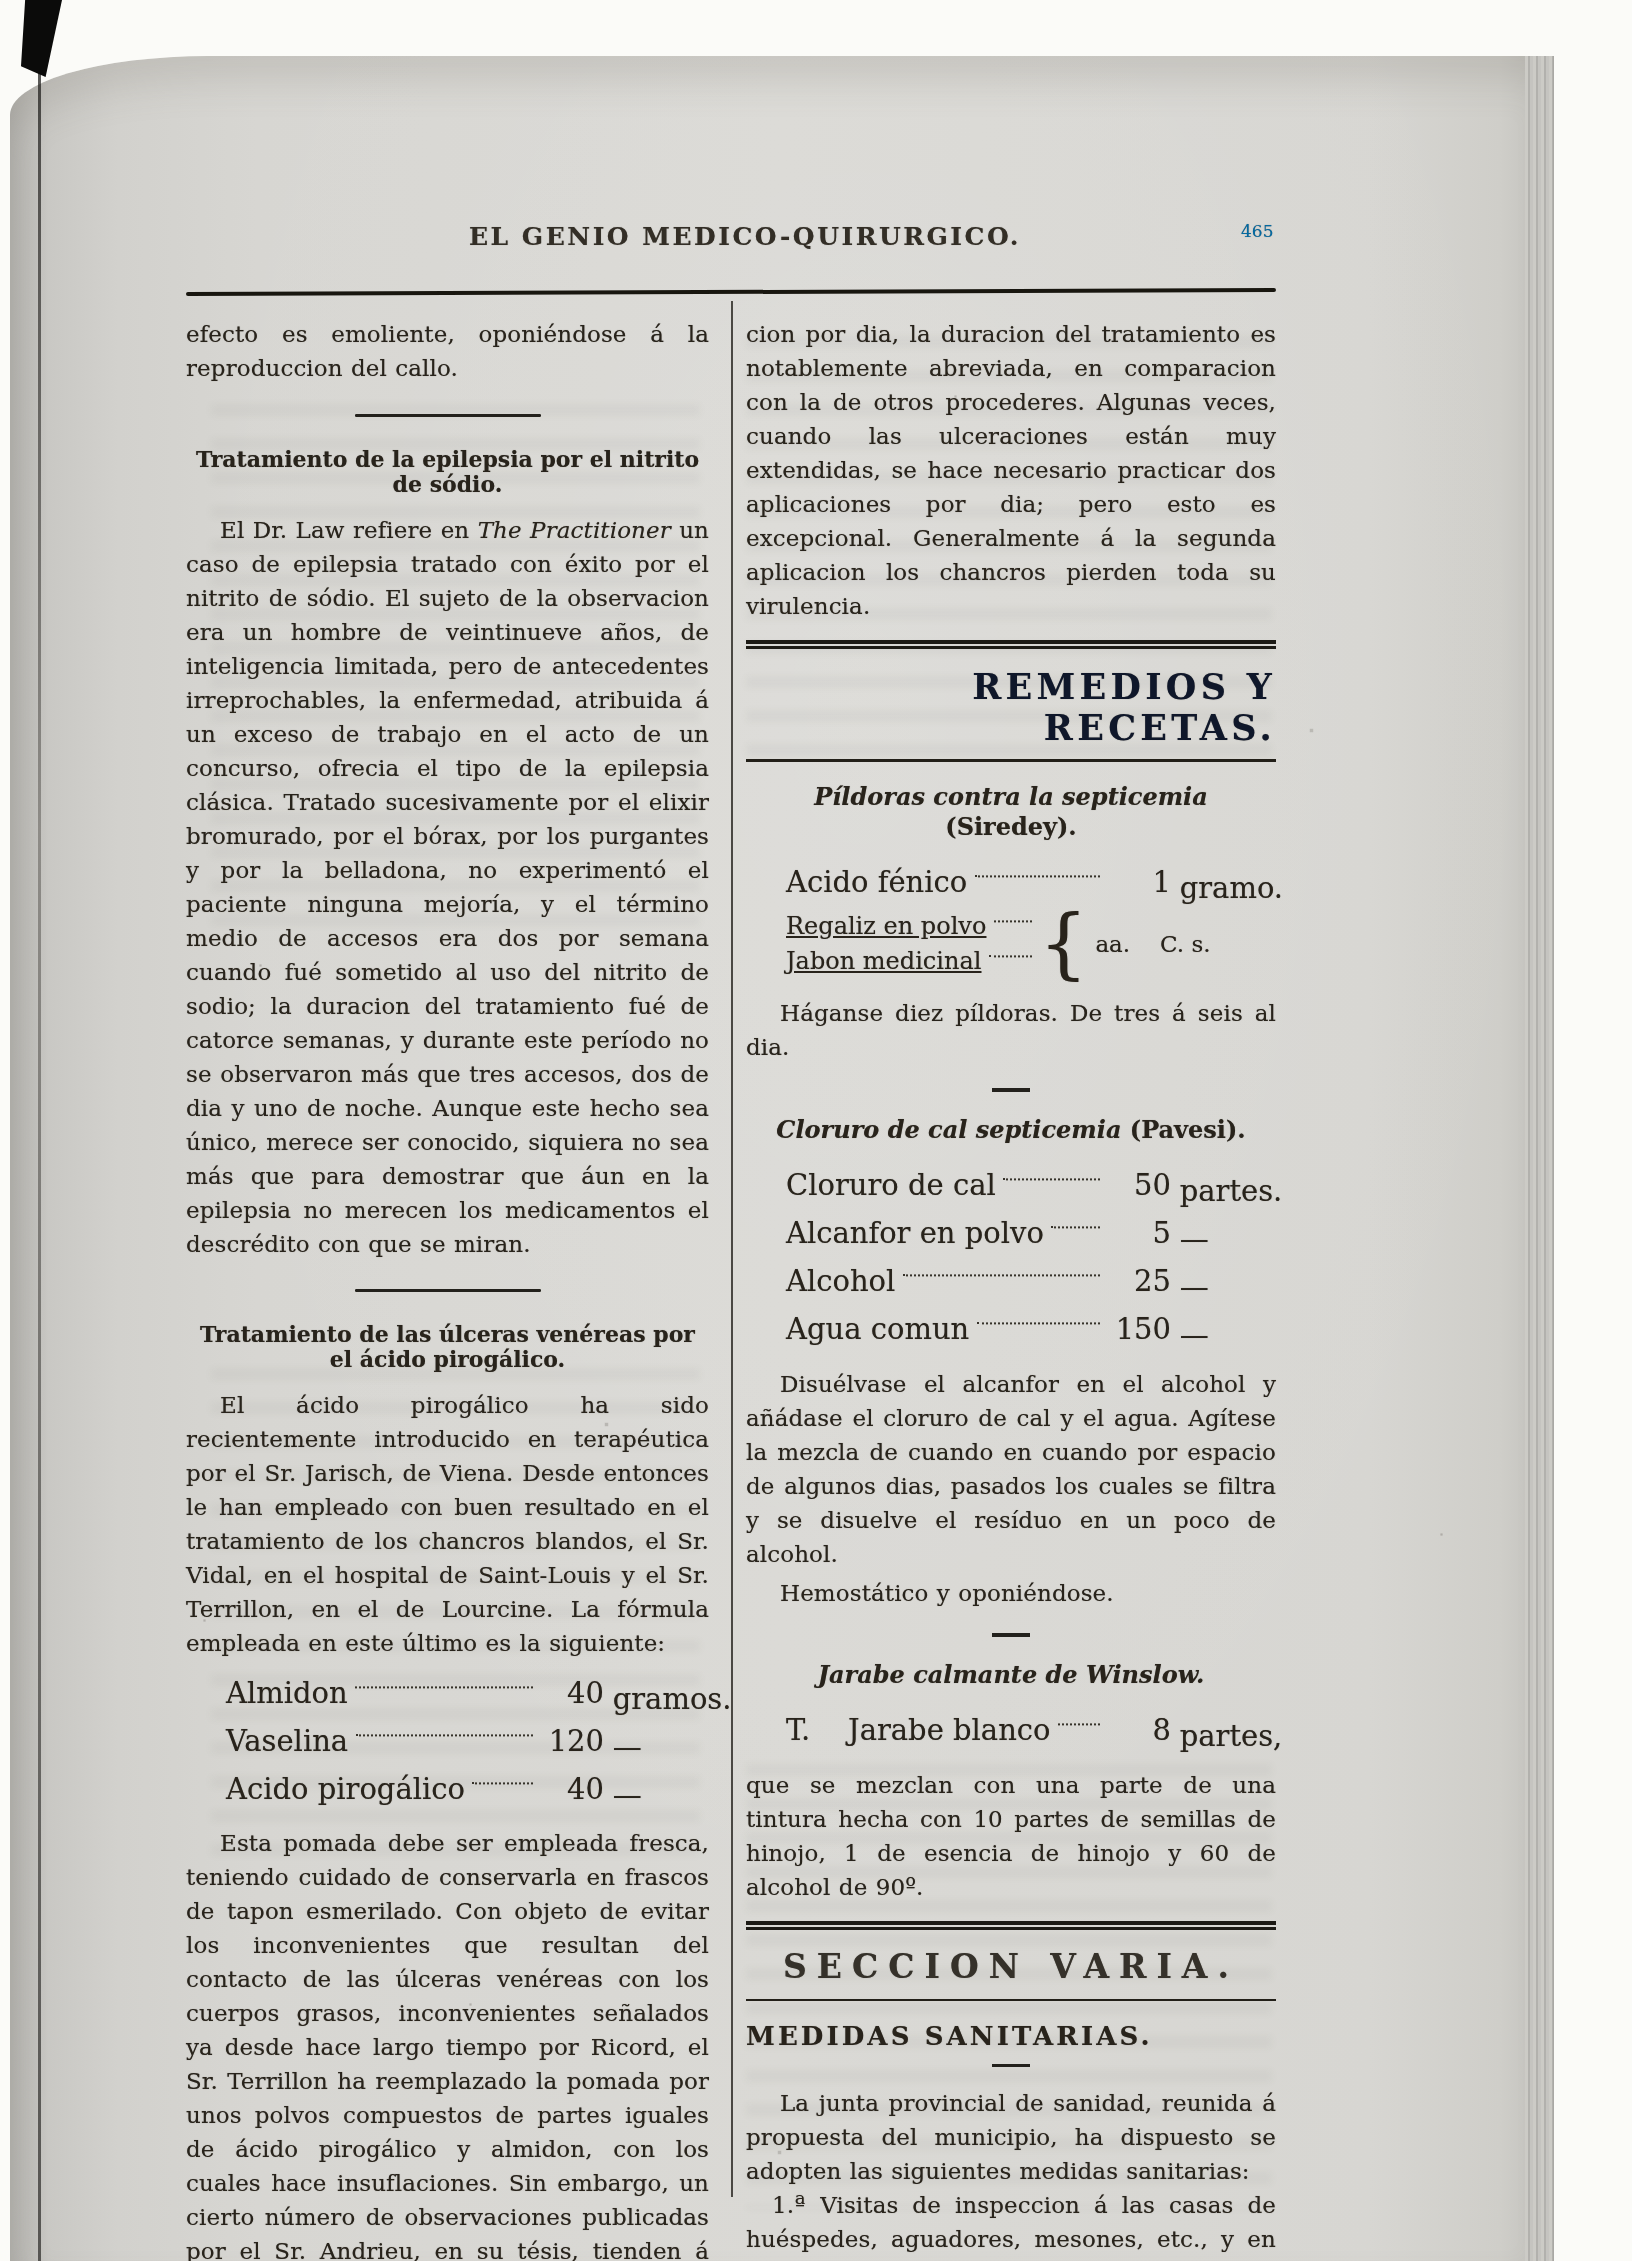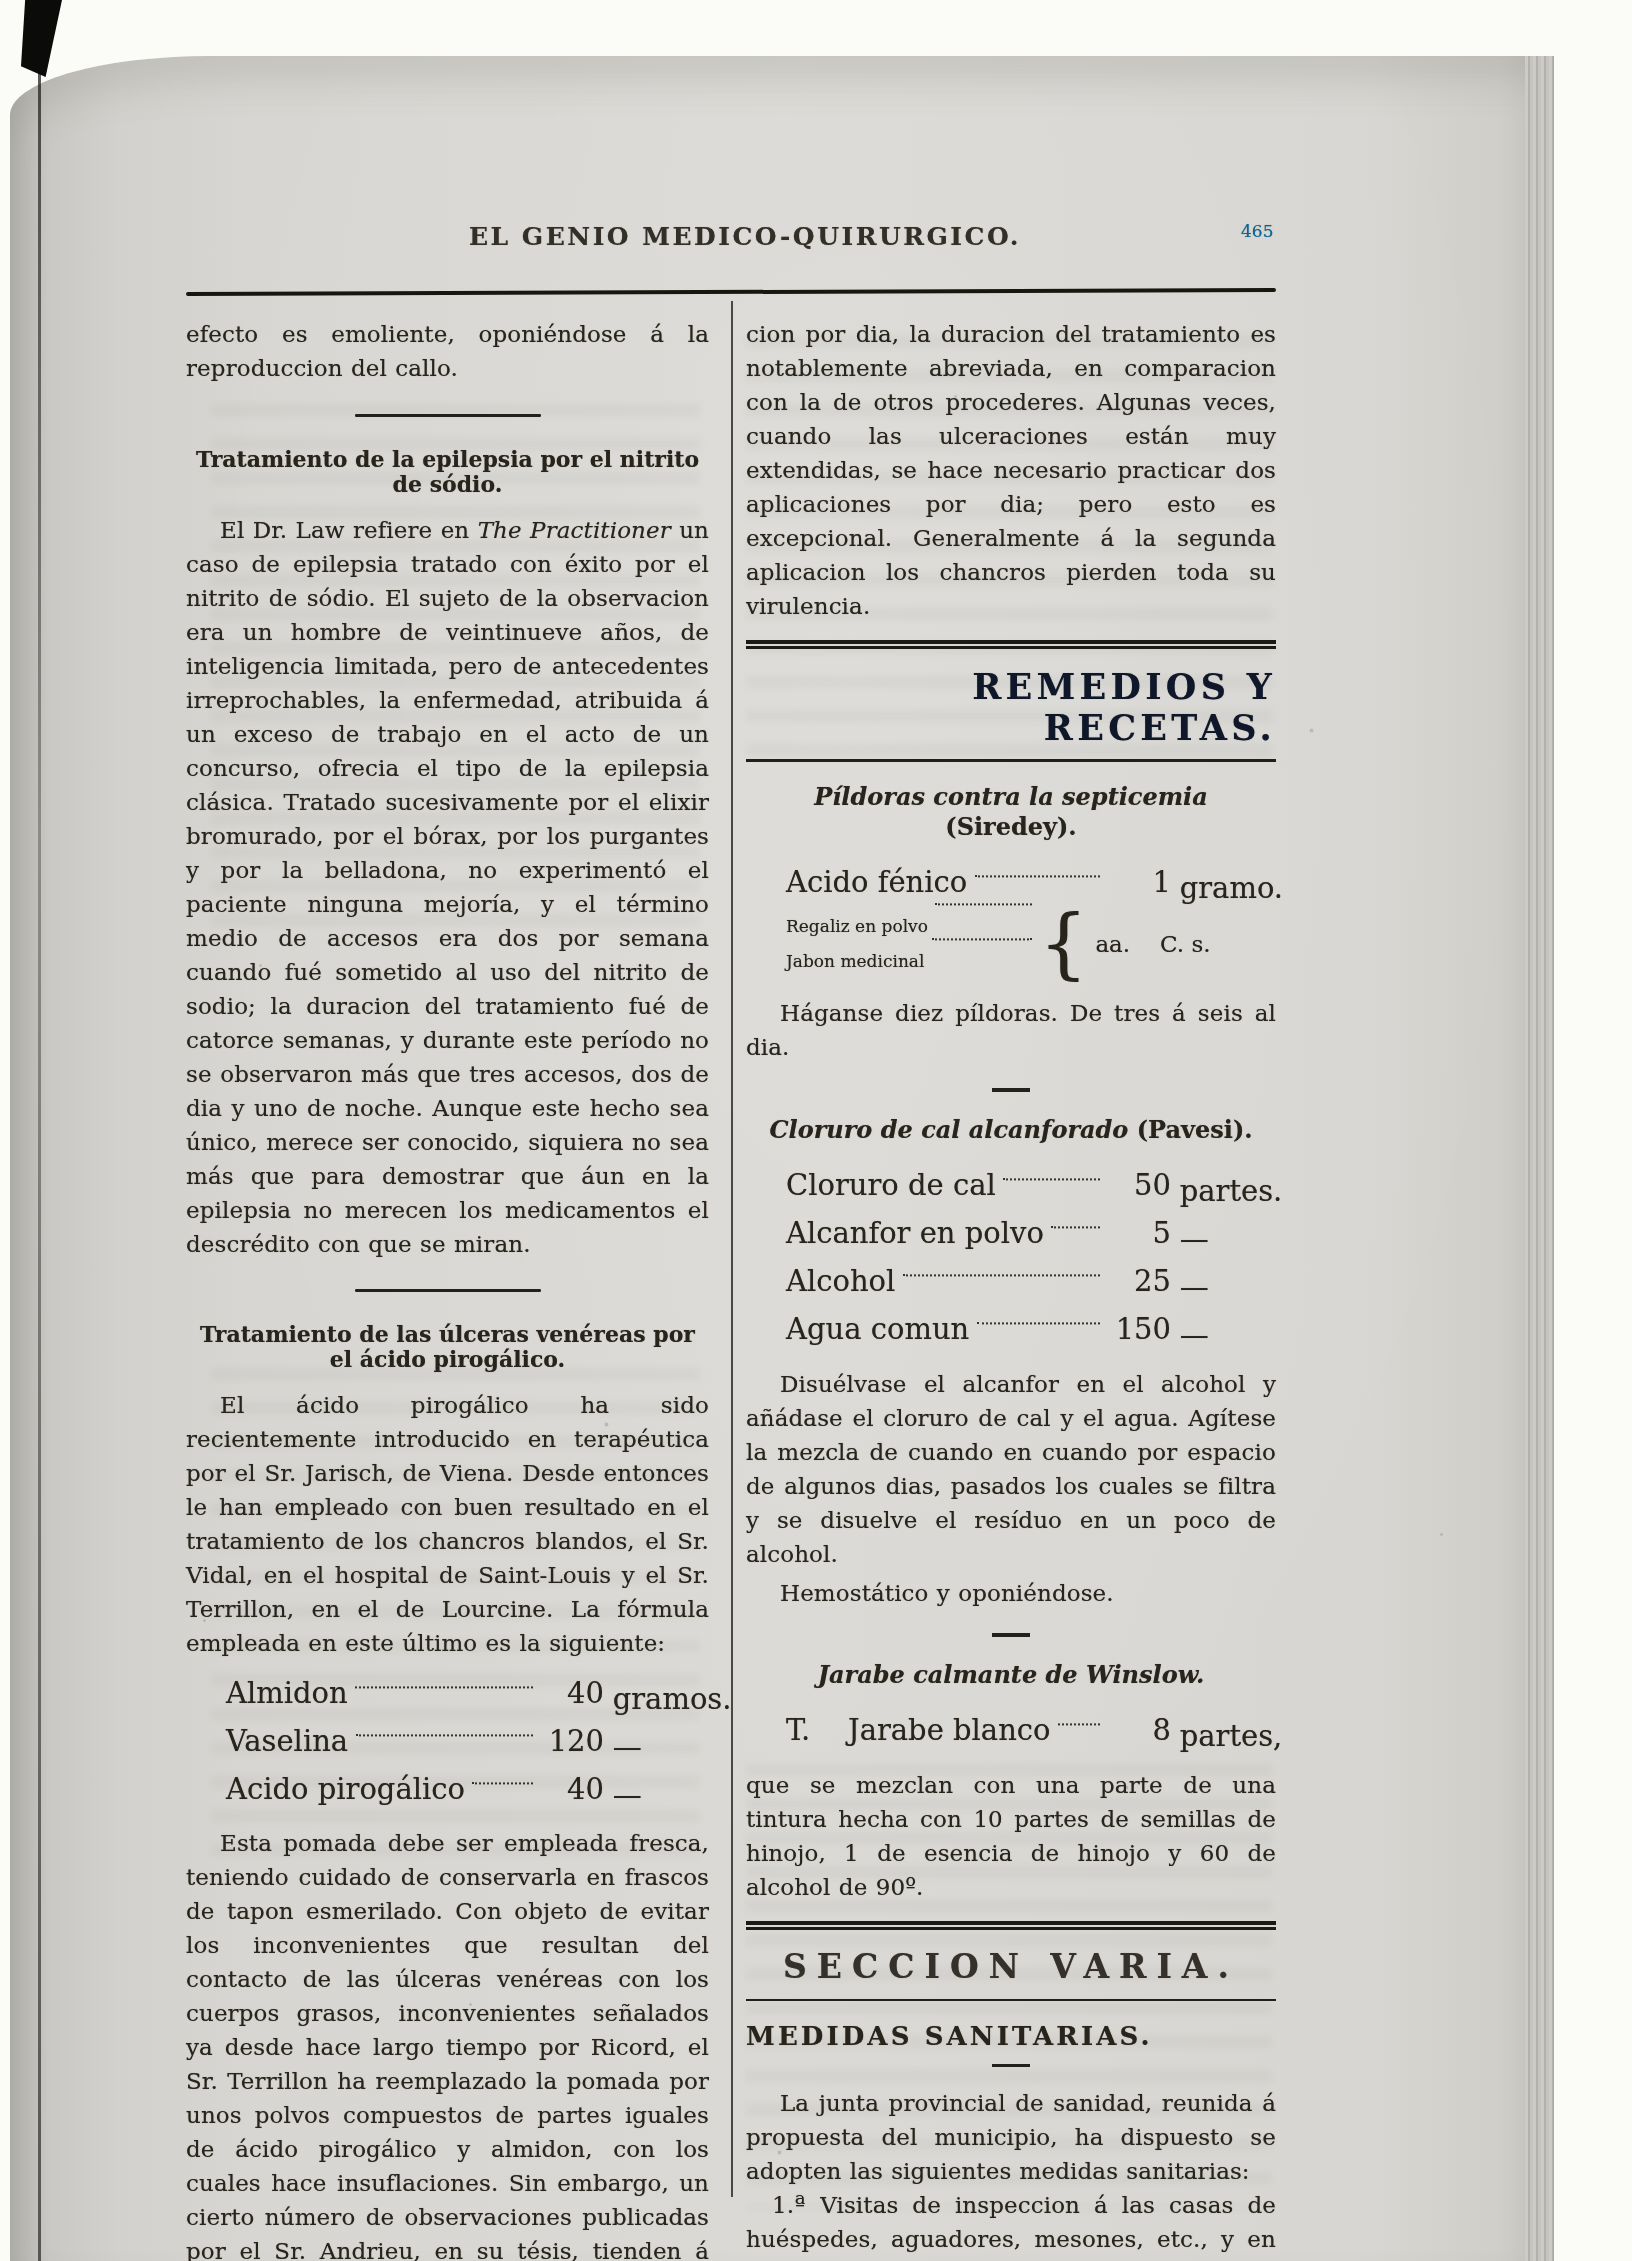--- a/index.html
+++ b/index.html
@@ -118,21 +118,21 @@
   .frows { margin:8.7px 0 13.6px; }
   .frow { display:flex; align-items:center; font-size:29px; line-height:36px; padding-left:40px; }
   .fname, .fqty, .funit, .tprefix { white-space:nowrap; }
   .leader { flex:1; min-width:22px; border-bottom:2.5px dotted #36322a; margin:0 7.4px; transform:translateY(-5.6px); }
   .fqty  { width:64px; text-align:right; }
   .funit { width:105px; padding-left:8.7px;margin-top:12px; }
   .tprefix { width:62px; }
 
   .brx { display:flex; align-items:center; padding-left:40px; }
   .brx-names { flex:1; }
-  .brx-row { display:flex; align-items:flex-start; font-size:17px; line-height:35px; }
+  .brx-row { display:flex; align-items:center; font-size:24px; line-height:35px;text-decoration:underline; }
   .brx-brace { font-size:77px; line-height:1; transform:translateY(-2.5px); color:#28231b; }
   .brx-aa { width:57px; padding-left:7.4px; font-size:23px; }
   .brx-cs { width:131px; padding-left:15px; font-size:23px; }
 
   .apara { margin-top:5px; }
   .item { text-indent:26px; }
   .inum { padding-right:15px; }
 </style>
 </head>
 <body>
@@ -222,21 +222,21 @@
           <div class="brx-brace">{</div>
           <div class="brx-aa">aa.</div>
           <div class="brx-cs">C. s.</div>
         </div>
       </div>
 
       <p class="body indent">Háganse diez píldoras. De tres á seis al dia.</p>
 
       <div class="dash-small"></div>
 
-      <h4 class="rtitle"><i>Cloruro de cal alcanforado</i><span> (Pavesi).</span></h4>
+      <h4 class="rtitle"><i>Cloruro de cal septicemia</i><span> (Pavesi).</span></h4>
 
       <div class="frows">
         <div class="frow">
           <span class="fname">Cloruro de cal</span>
             <span class="leader"></span>
             <span class="fqty">50</span>
             <span class="funit">partes.</span>
         </div>
         <div class="frow">
           <span class="fname">Alcanfor en polvo</span>

